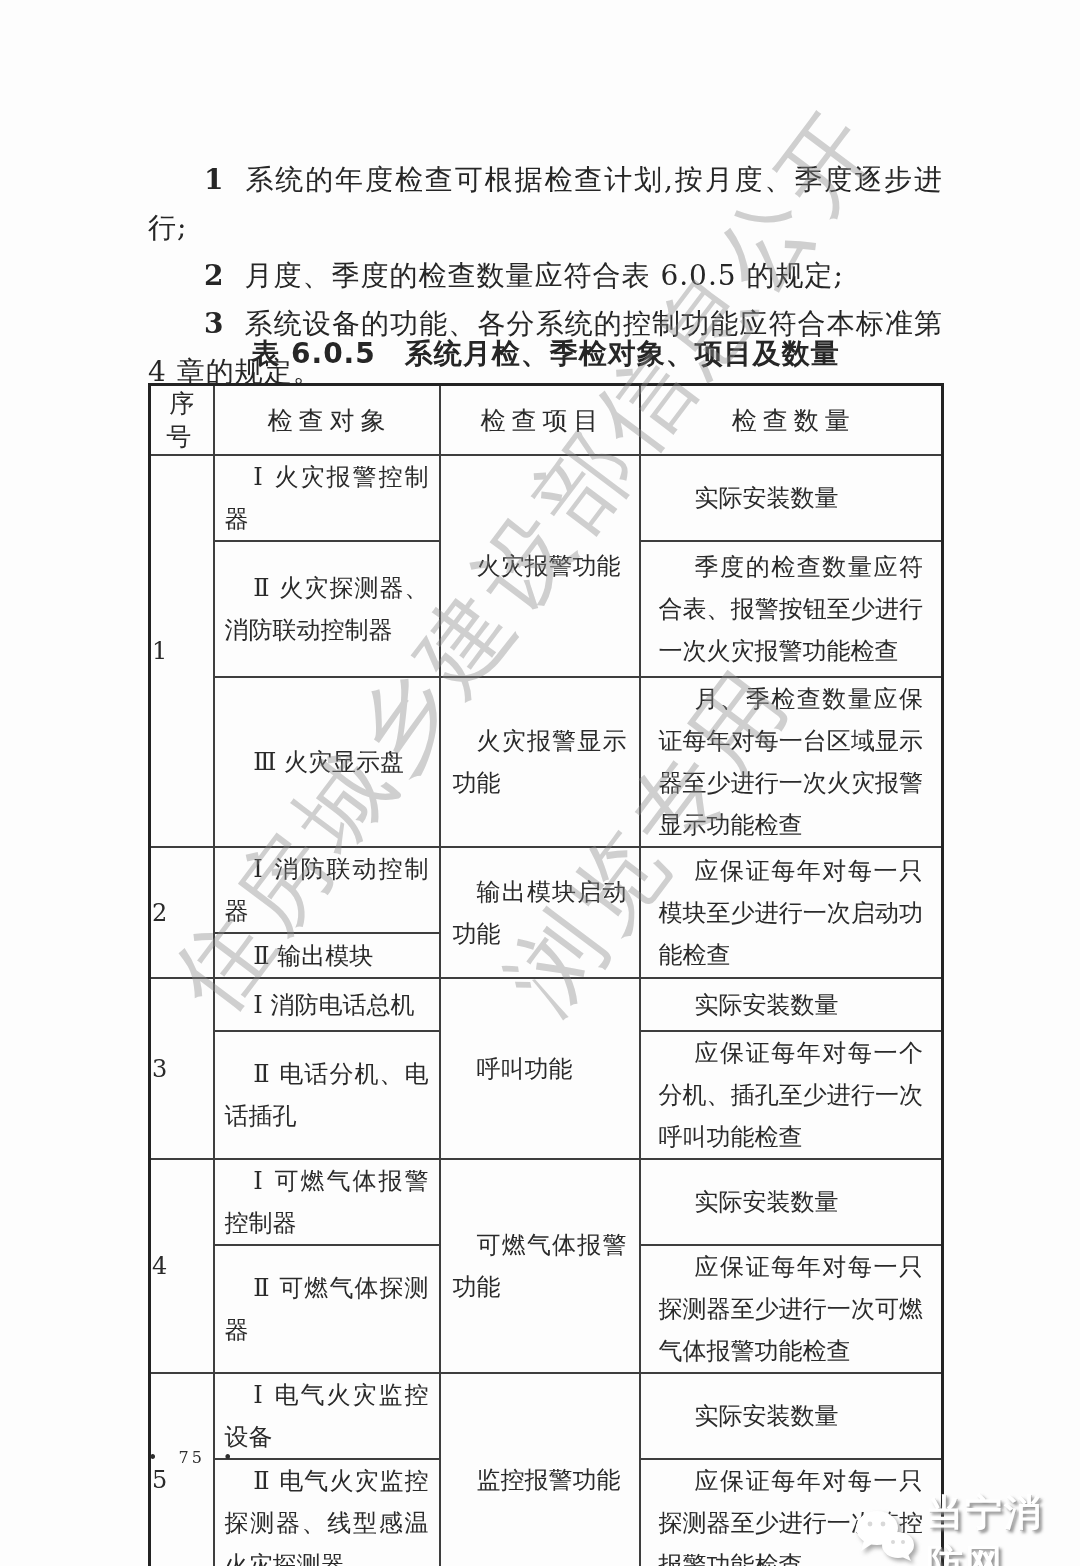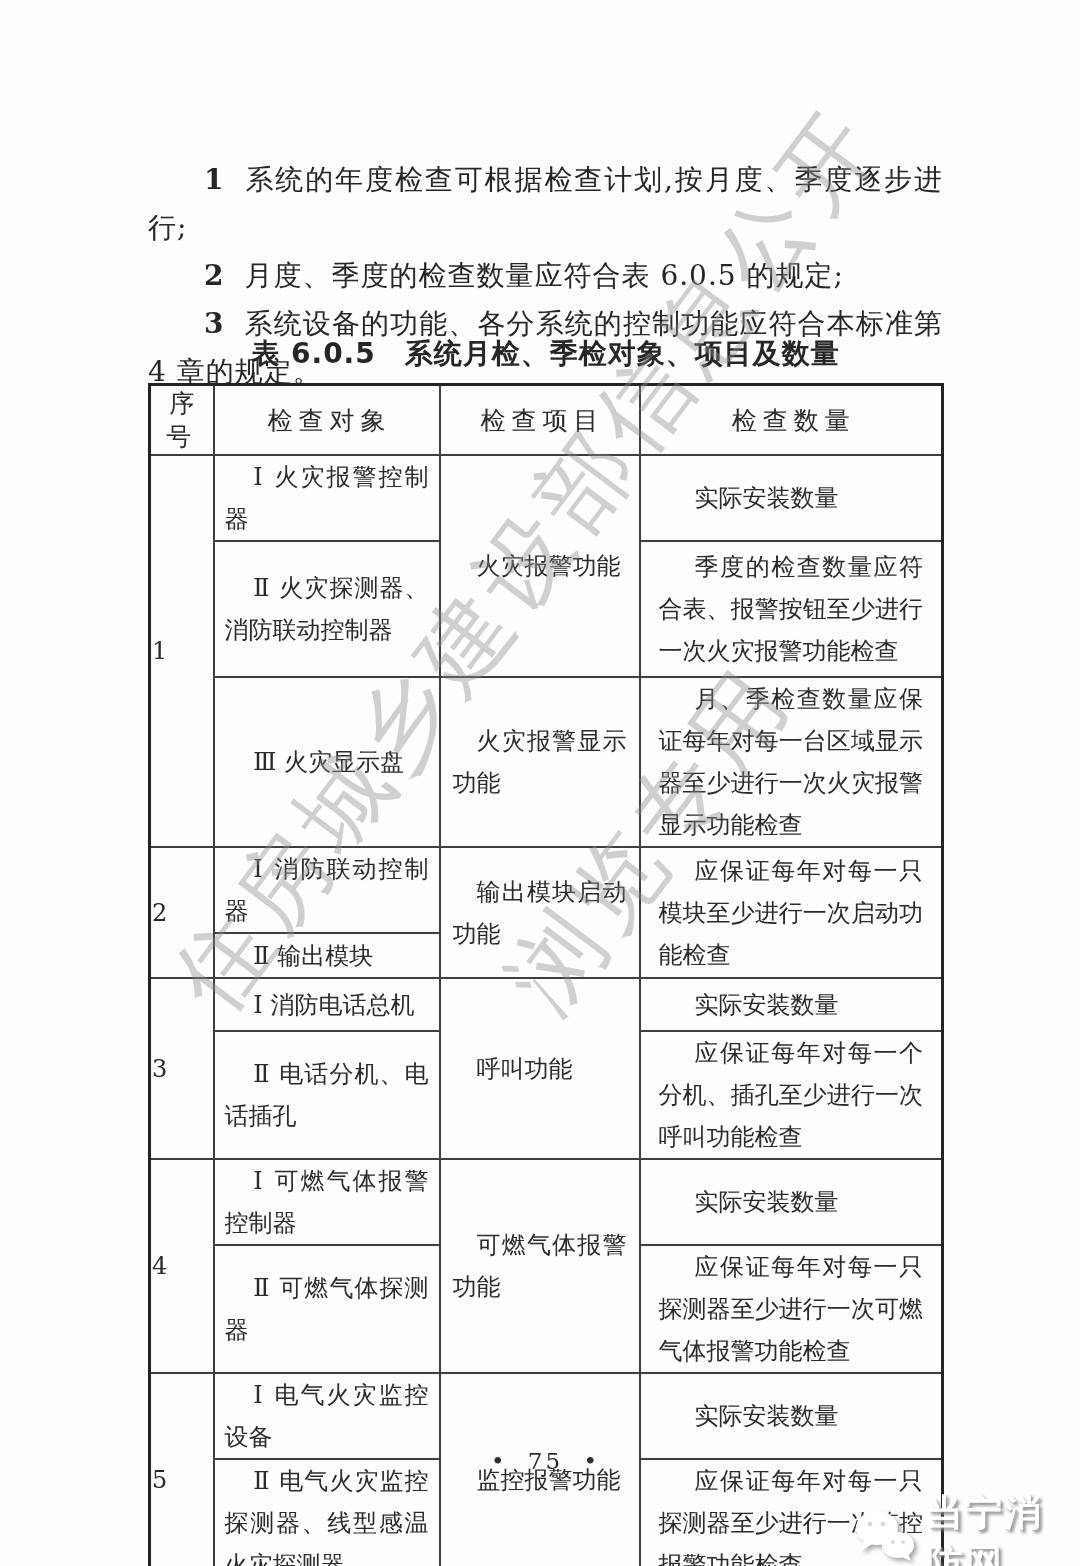--- a/index.html
+++ b/index.html
@@ -40,22 +40,22 @@
   }
   table.spec td { font-size:24px; line-height:42px; text-align:justify; text-justify:inter-character; }
   td.no   { text-align:center; text-indent:0; }
   td.obj  { padding:0 10px; text-indent:1.2em; }
   td.proj { padding:14px 12px; text-indent:1em; }
   td.qty  { padding:0 18px;  text-indent:1.5em; }
 
   
   .page-num {
     position:absolute; top:1448px; left:148px; width:795px;
-    text-align:center; padding-right:6px;
-    font-size:23px; letter-spacing:3px; word-spacing:10px; color:#2e2e2e;
+    text-align:left; padding-right:6px;
+    font-size:16px; letter-spacing:3px; word-spacing:10px; color:#2e2e2e;
   }
 
   
   .wm {
     position:absolute; white-space:nowrap; pointer-events:none;
     font-family:"DejaVu Serif","Liberation Serif",serif;
     color:#8c8c8c; opacity:0.40; letter-spacing:8px; z-index:6;
   }
   .wm1 { font-size:92px; left:196px; top:937px; transform:rotate(-53deg); transform-origin:0 50%; }
   .wm2 { font-size:92px; left:530px; top:937px; transform:rotate(-53deg); transform-origin:0 50%; }

